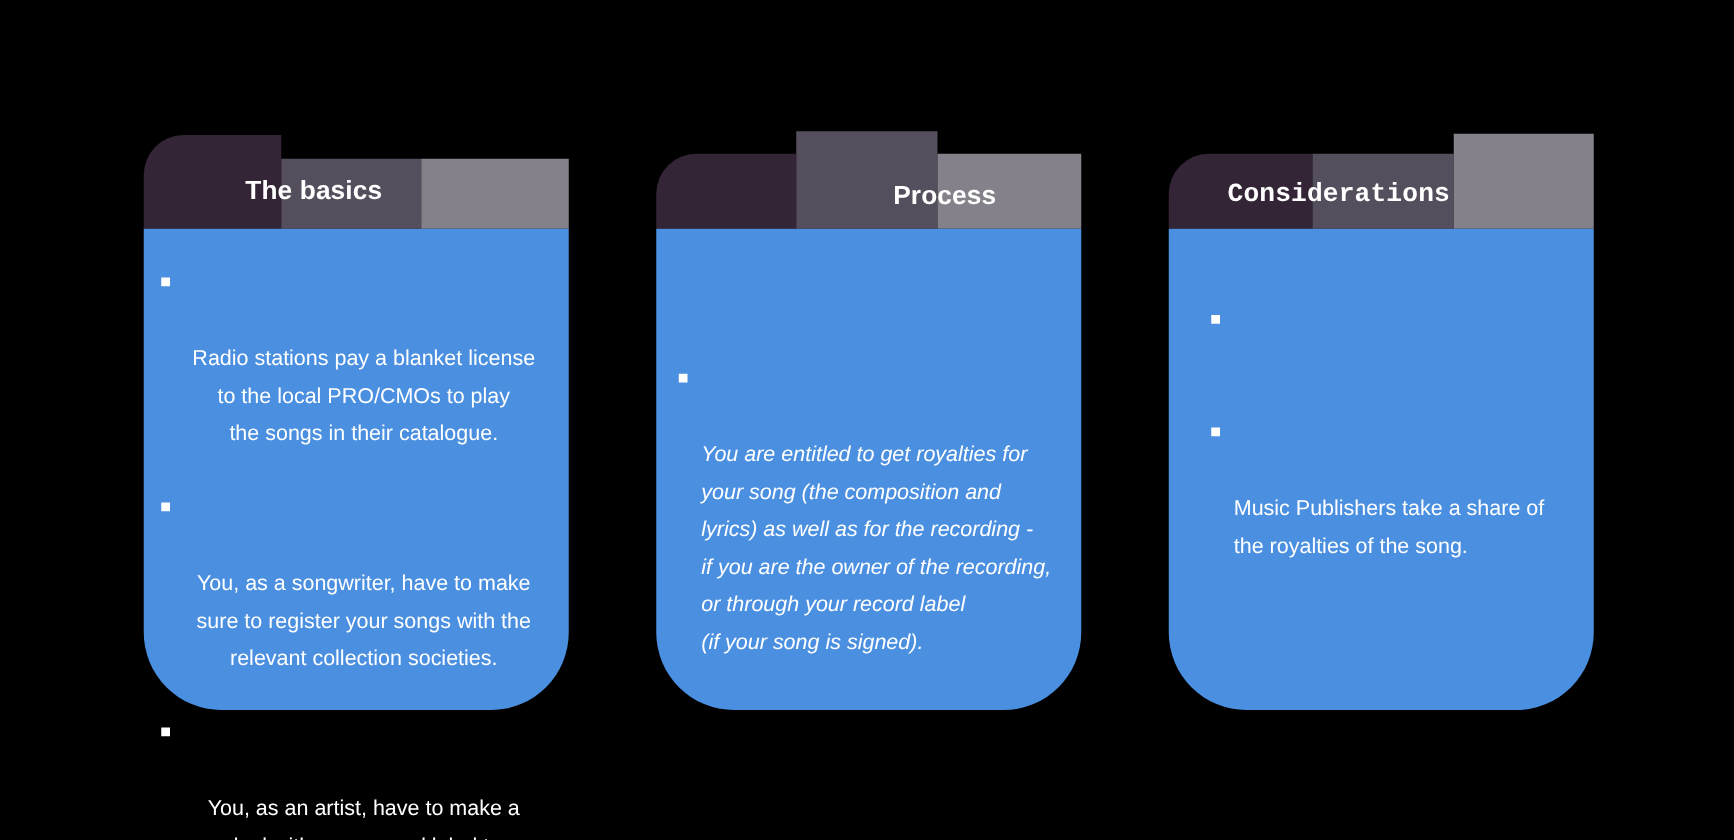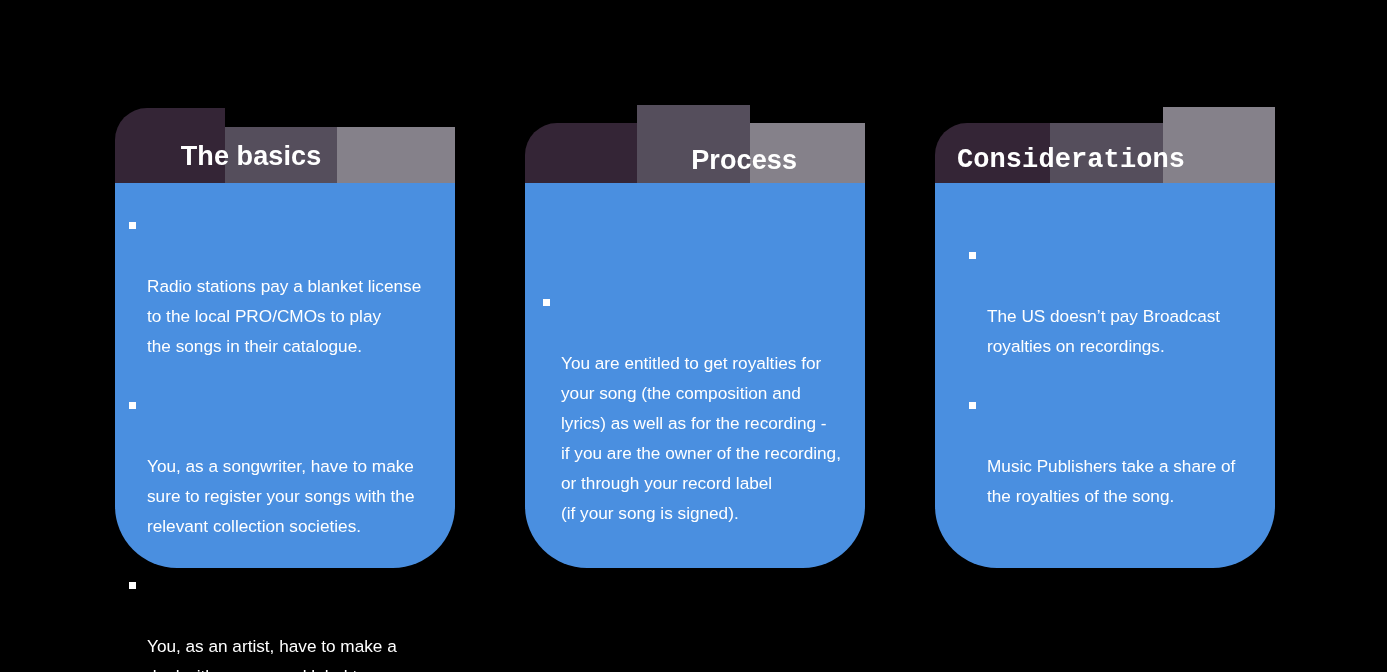--- a/index.html
+++ b/index.html
@@ -18,21 +18,21 @@
   .band { position:absolute; }
   .band-dark  { background:#342536; }
   .band-mid   { background:#554E5C; }
   .band-light { background:#85818A; }
 
   .card-title {
     position:absolute;
     left:0; width:272px;
     text-align:center;
     color:#FFFFFF;
-    font-size:27px;
+    font-size:21px;
     font-weight:bold;
     letter-spacing:0.1px;
     z-index:6;
     white-space:nowrap;
   }
 
   
   .card-body {
     position:absolute;
     left:0;
@@ -60,31 +60,31 @@
 
   
   #card1 { left:115px; top:105px; }
   #card1 .band-dark  { left:0px;   top:3px;  width:110px; height:75px;
                        border-top-left-radius:32px; }
   #card1 .band-mid   { left:110px; top:22px; width:112px; height:56px; }
   #card1 .band-light { left:222px; top:22px; width:118px; height:56px; }
   #card1 .card-title { top:36px; }
   #card1 .card-body  { top:78px; height:385px; }
   #card1 .bullet-list { padding:28px 20px 0 12px; }
-  #card1 .bullet-item { margin-bottom:30px; }
+  #card1 .bullet-item { margin-bottom:30px;text-align:center; }
 
   
   #card2 { left:525px; top:105px; }
   #card2 .band-dark  { left:0px;   top:18px; width:112px; height:60px;
                        border-top-left-radius:32px; }
   #card2 .band-mid   { left:112px; top:0px;  width:113px; height:78px; }
   #card2 .band-light { left:225px; top:18px; width:115px; height:60px; }
   #card2 .card-title { top:40px;text-align:right; }
   #card2 .card-body  { top:78px; height:385px; }
-  #card2 .bullet-list { padding:105px 16px 0 16px; }
+  #card2 .bullet-list { padding:105px 16px 0 16px;font-style:italic; }
   #card2 .bullet-item { margin-bottom:30px; }
 
   
   #card3 { left:935px; top:105px; }
   #card3 .band-dark  { left:0px;   top:18px; width:115px; height:60px;
                        border-top-left-radius:32px; }
   #card3 .band-mid   { left:115px; top:18px; width:113px; height:60px; }
   #card3 .band-light { left:228px; top:2px;  width:112px; height:76px; }
   #card3 .card-title { top:40px;font-family:Liberation Mono, monospace; }
   #card3 .card-body  { top:78px; height:385px; }
@@ -153,22 +153,20 @@
     <div class="card-header">
       <div class="band band-dark"></div>
       <div class="band band-mid"></div>
       <div class="band band-light"></div>
       <div class="card-title">Considerations</div>
     </div>
     <div class="card-body">
       <ul class="bullet-list">
         <li class="bullet-item">
           <span class="sq"></span>
-          <span>The US doesn’t pay Broadcast
-royalties on recordings.</span>
         </li>
         <li class="bullet-item">
           <span class="sq"></span>
           <span>Music Publishers take a share of
 the royalties of the song.</span>
         </li>
       </ul>
     </div>
   </div>
 

